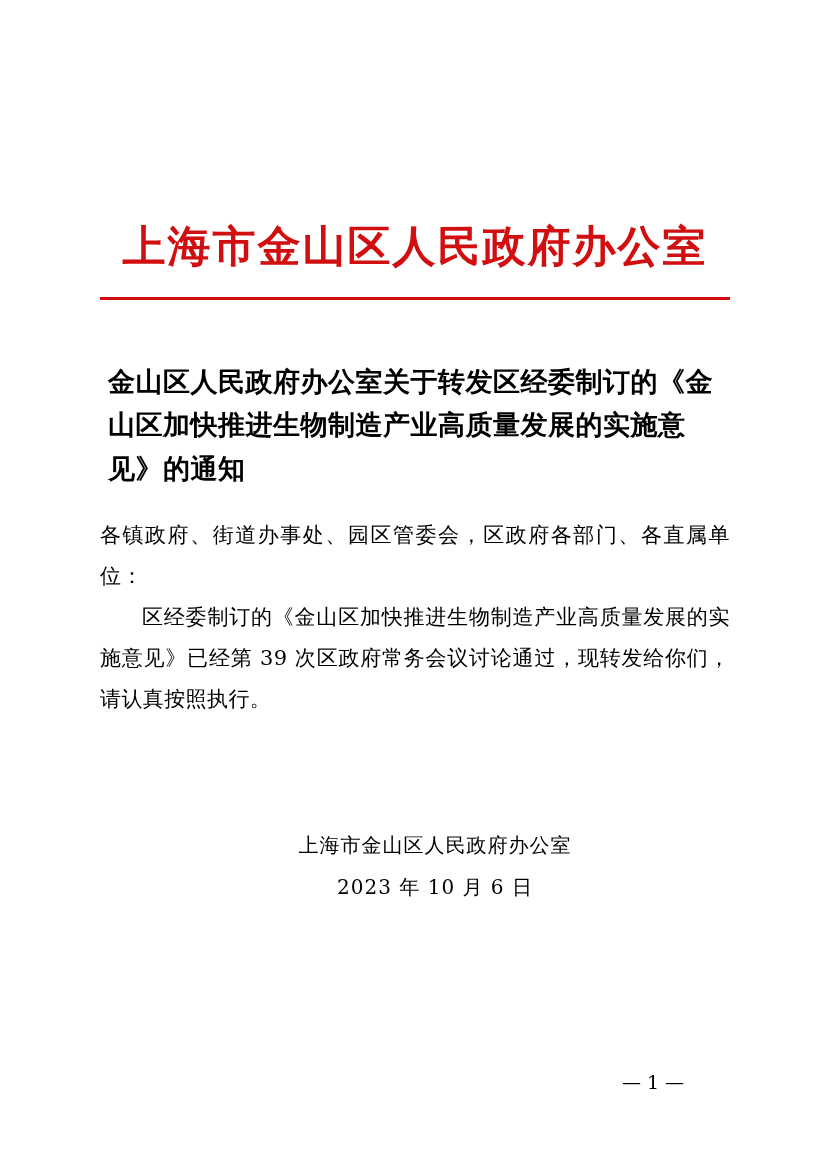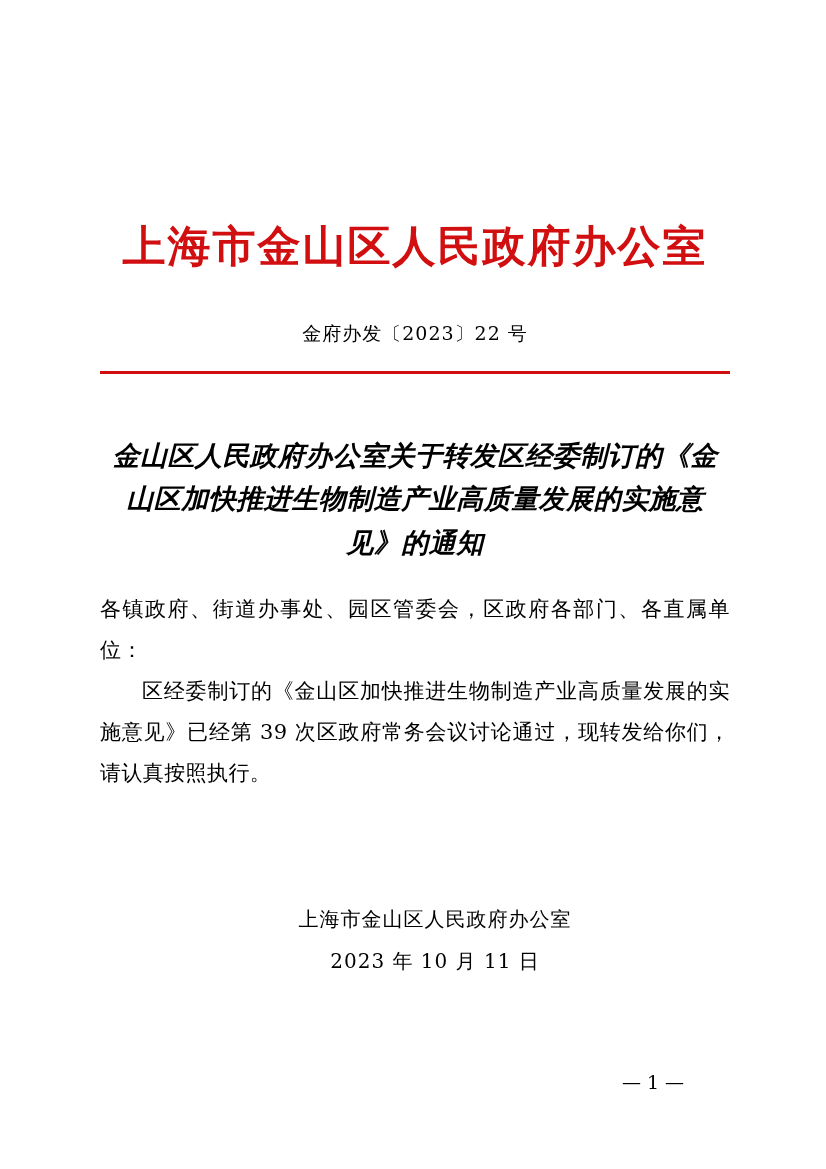--- a/index.html
+++ b/index.html
@@ -46,27 +46,25 @@
     font-family: "DejaVu Serif", "Liberation Serif", serif;
   }
   .red-rule {
     margin-top: 24px;
     height: 3px;
     background: #d10f10;
     width: 630px;
   }
   .doc-title {
     margin-top: 60px;
-    text-align: center;
     font-weight: bold;
     font-size: 27px;
     line-height: 1.62;
     letter-spacing: 0.5px;
     padding: 0 8px;
-    font-style: italic;
   }
   .recipient {
     margin-top: 24px;
     font-size: 21px;
     line-height: 1.95;
     letter-spacing: 0.4px;
     text-align: justify;
   }
   .para {
     font-size: 21px;
@@ -97,31 +95,30 @@
   }
 </style>
 </head>
 <body>
 
 <div class="page">
   <div class="doc-body">
 
     <div class="org-title">上海市金山区人民政府办公室</div>
 
-    <div class="doc-number">金府办发〔2023〕22 号</div>
 
     <div class="red-rule"></div>
 
     <div class="doc-title">金山区人民政府办公室关于转发区经委制订的《金山区加快推进生物制造产业高质量发展的实施意见》的通知</div>
 
     <div class="recipient">各镇政府、街道办事处、园区管委会，区政府各部门、各直属单位：</div>
 
     <div class="para">区经委制订的《金山区加快推进生物制造产业高质量发展的实施意见》已经第 39 次区政府常务会议讨论通过，现转发给你们，请认真按照执行。</div>
 
     <div class="signature">
       <div class="sig-line">上海市金山区人民政府办公室</div>
-      <div class="sig-line">2023 年 10 月 11 日</div>
+      <div class="sig-line">2023 年 10 月 6 日</div>
     </div>
 
   </div>
 
   <div class="page-number">— 1 —</div>
 </div>
 
 </body></html>

